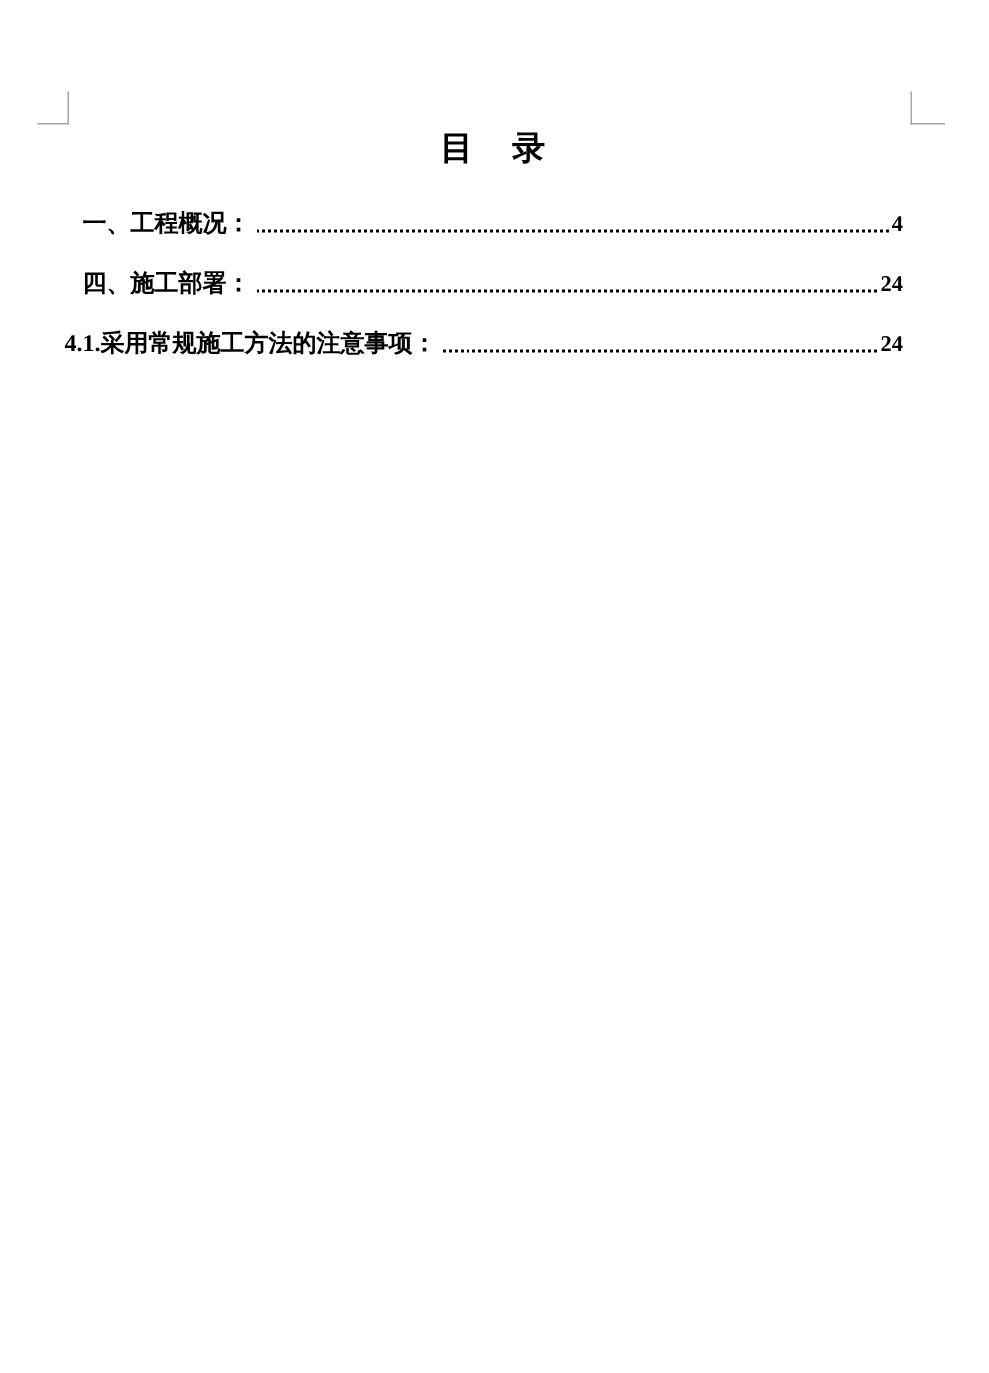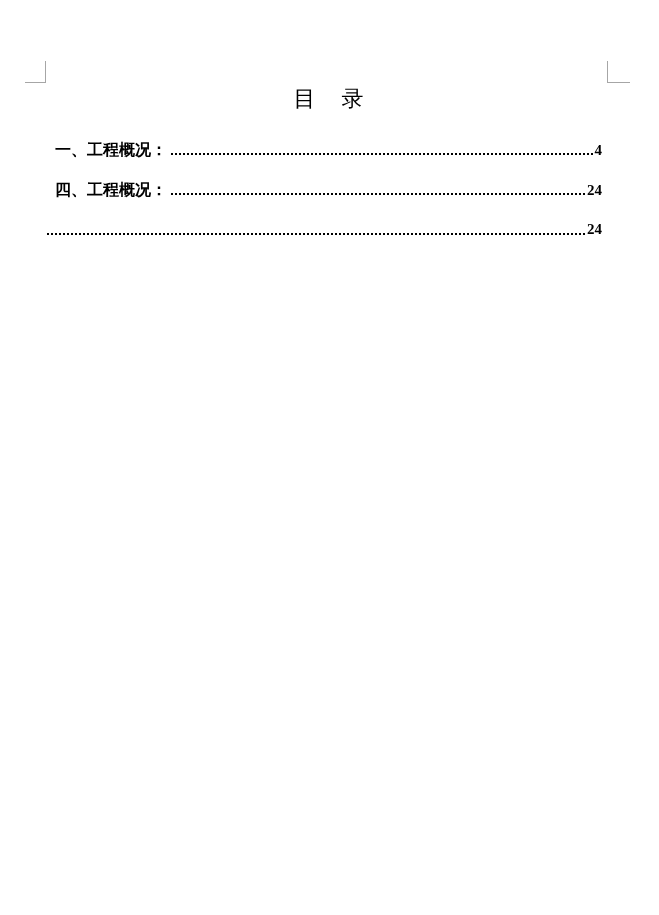--- a/index.html
+++ b/index.html
@@ -40,21 +40,21 @@
     border-left: 1px solid #a6a6a6;
     border-bottom: 1px solid #a6a6a6;
   }
   .doc-title {
     margin: 0;
     padding-top: 86px;
     height: 26px;
     line-height: 26px;
     text-align: center;
     font-size: 22px;
-    font-weight: normal;
+    font-weight: bold;
     letter-spacing: 2px;
     white-space: pre;
   }
   .toc {
     margin: 28px 57px 0 43px;
     text-align: center;
   }
   .toc-row {
     display: flex;
     align-items: baseline;
@@ -96,25 +96,26 @@
 
     <div class="toc-row lvl1">
       <span class="toc-label">一、工程概况：</span>
       <span class="leader"></span>
       <span class="toc-page">4</span>
     </div>
 
 
 
     <div class="toc-row lvl1">
-      <span class="toc-label">四、工程概况：</span>
+      <span class="toc-label">四、施工部署：</span>
       <span class="leader"></span>
       <span class="toc-page">24</span>
     </div>
 
     <div class="toc-row">
+      <span class="toc-label">4.1.采用常规施工方法的注意事项：</span>
       <span class="leader"></span>
       <span class="toc-page">24</span>
     </div>
 
   </div>
 
 </div>
 
 </body></html>

